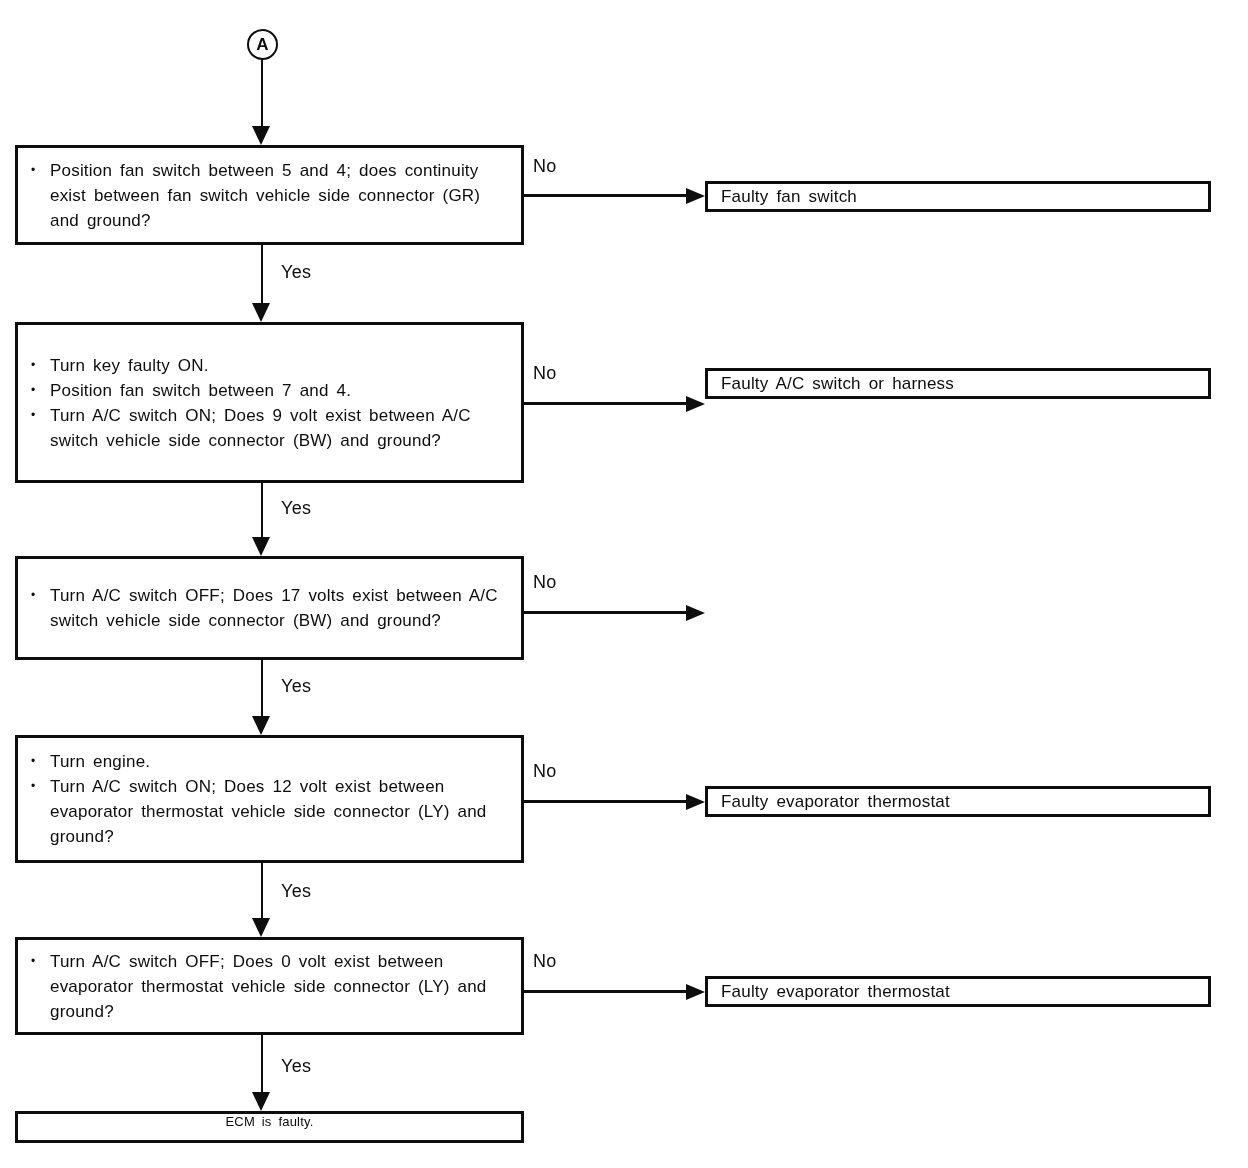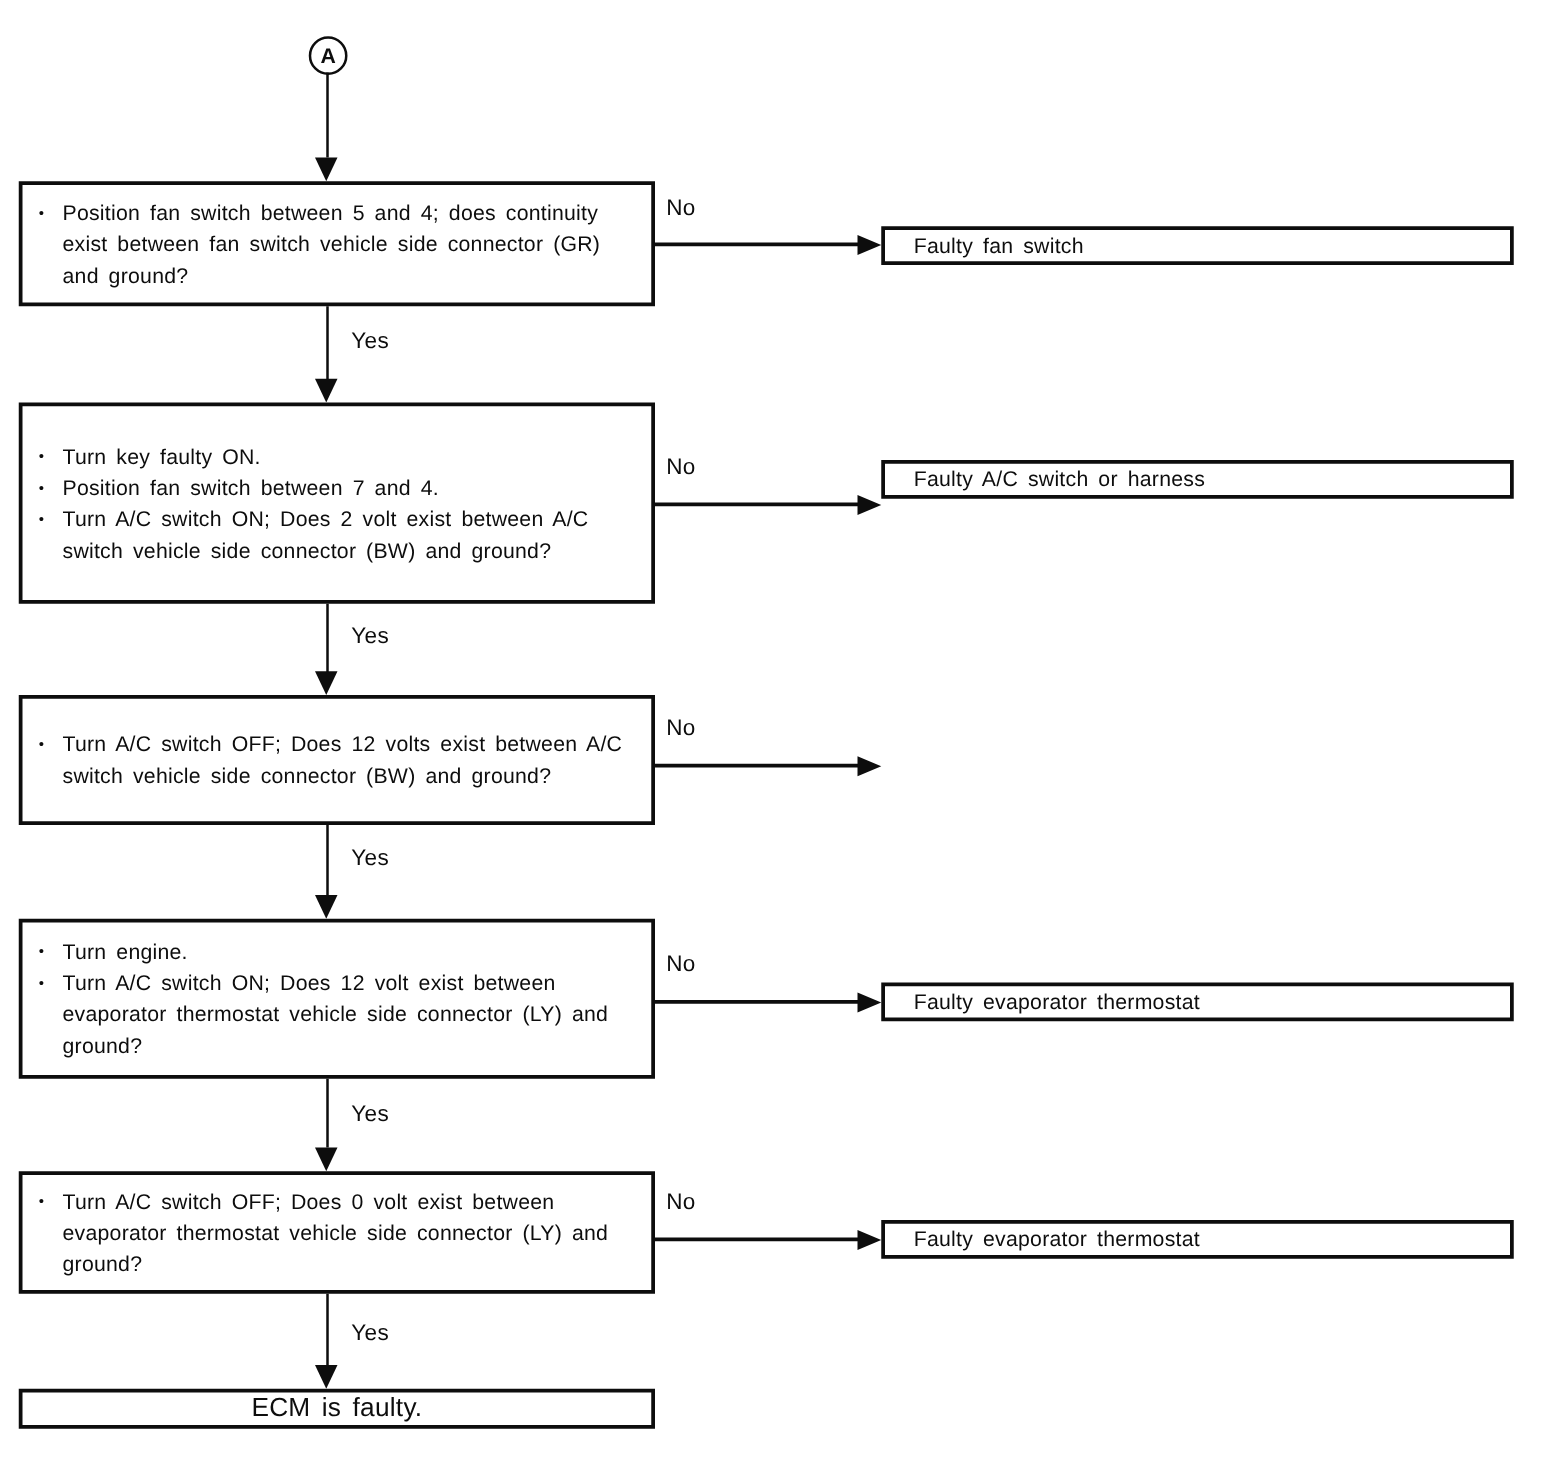--- a/index.html
+++ b/index.html
@@ -18,28 +18,28 @@
     border:3px solid #0d0d0d; background:#fff;
     display:flex; flex-direction:column; justify-content:center;
     padding:6px 10px 6px 13px;
   }
   .bullet-row { display:flex; align-items:flex-start; line-height:25px; font-size:17px; }
   .bullet { flex:0 0 19px; width:19px; font-size:12px; line-height:25px; }
   .btext { flex:1; word-spacing:3px; letter-spacing:0.2px; }
   .fbox {
     position:absolute; left:705px; width:506px; height:31px; box-sizing:border-box;
     border:3px solid #0d0d0d; background:#fff;
-    display:flex; align-items:center; padding-left:23px;
+    display:flex; align-items:center; padding-left:13px;
     font-size:17px; word-spacing:3px; letter-spacing:0.2px;
   }
   .final-box {
     position:absolute; left:15px; top:1111px; width:509px; height:32px; box-sizing:border-box;
     border:3px solid #0d0d0d; background:#fff;
-    display:flex; align-items:center; justify-content:center;
-    font-size:21px; word-spacing:3px; letter-spacing:0.2px;
+    display:flex; justify-content:center;
+    font-size:13px; word-spacing:3px; letter-spacing:0.2px;
   }
   .vline { position:absolute; width:2px; background:#0d0d0d; }
   .hline { position:absolute; height:3px; background:#0d0d0d; }
   .arr-d {
     position:absolute; width:0; height:0;
     border-left:9px solid transparent; border-right:9px solid transparent;
     border-top:19px solid #0d0d0d;
   }
   .arr-r {
     position:absolute; width:0; height:0;
@@ -79,37 +79,37 @@
     <div class="bullet-row">
       <span class="bullet">•</span>
       <span class="btext">Turn key faulty ON.</span>
     </div>
     <div class="bullet-row">
       <span class="bullet">•</span>
       <span class="btext">Position fan switch between 7 and 4.</span>
     </div>
     <div class="bullet-row">
       <span class="bullet">•</span>
-      <span class="btext">Turn A/C switch ON; Does 2 volt exist between A/C switch vehicle side connector (BW) and ground?</span>
+      <span class="btext">Turn A/C switch ON; Does 9 volt exist between A/C switch vehicle side connector (BW) and ground?</span>
     </div>
   </div>
   <div class="lbl" style="left:533px; top:363px;">No</div>
   <div class="hline" style="left:523px; top:402px; width:164px;"></div>
   <div class="arr-r" style="left:686px; top:396px;"></div>
   <div class="fbox" style="top:368px;">
     <span>Faulty A/C switch or harness</span>
   </div>
   <div class="vline" style="left:261px; top:483px; height:55px;"></div>
   <div class="arr-d" style="left:252px; top:537px;"></div>
   <div class="lbl" style="left:281px; top:498px;">Yes</div>
 
   <div class="dbox" style="top:556px; height:104px;">
     <div class="bullet-row">
       <span class="bullet">•</span>
-      <span class="btext">Turn A/C switch OFF; Does 12 volts exist between A/C switch vehicle side connector (BW) and ground?</span>
+      <span class="btext">Turn A/C switch OFF; Does 17 volts exist between A/C switch vehicle side connector (BW) and ground?</span>
     </div>
   </div>
   <div class="lbl" style="left:533px; top:572px;">No</div>
   <div class="hline" style="left:523px; top:611px; width:164px;"></div>
   <div class="arr-r" style="left:686px; top:605px;"></div>
   <div class="vline" style="left:261px; top:660px; height:57px;"></div>
   <div class="arr-d" style="left:252px; top:716px;"></div>
   <div class="lbl" style="left:281px; top:676px;">Yes</div>
 
   <div class="dbox" style="top:735px; height:128px;">

